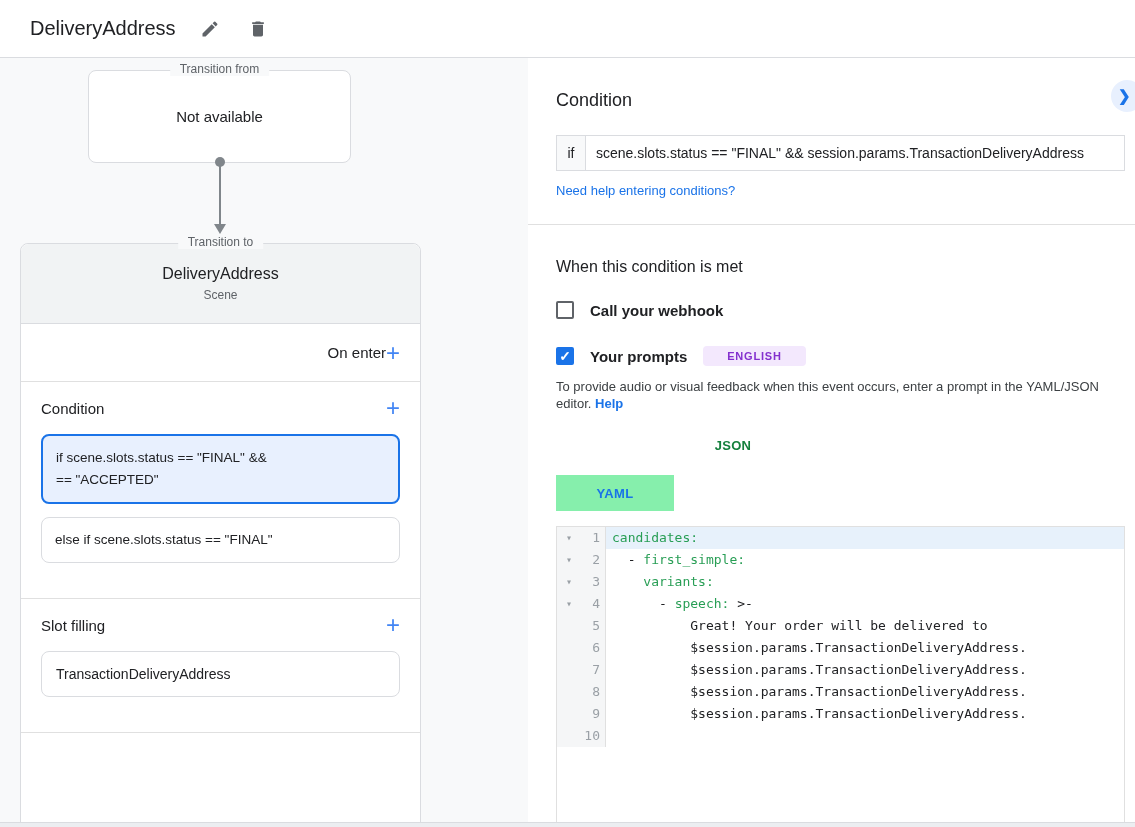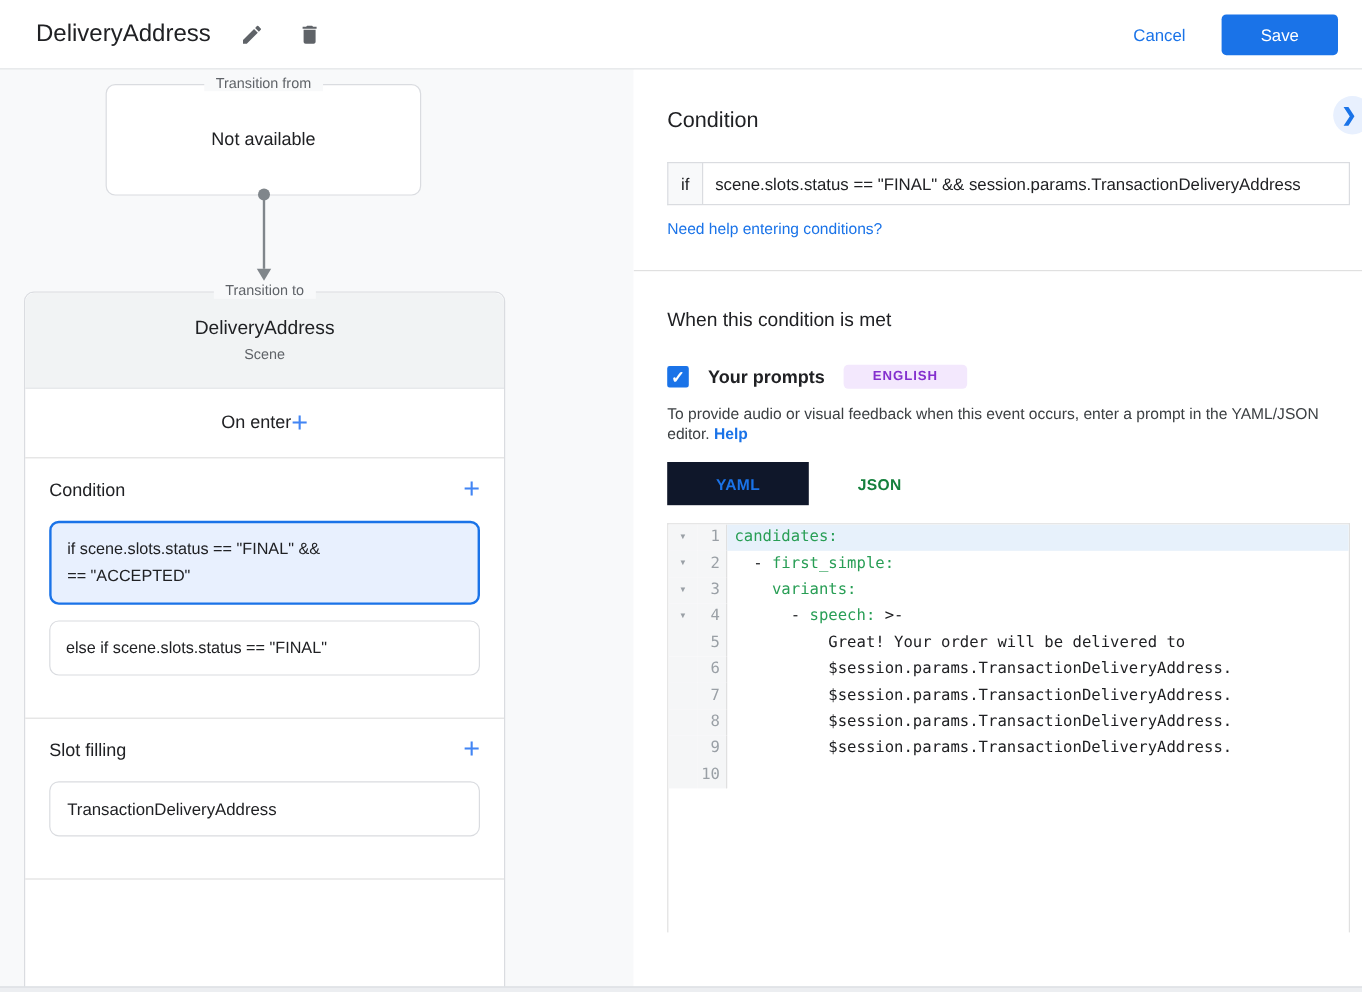--- a/index.html
+++ b/index.html
@@ -35,21 +35,21 @@
   .connector-arrow { position:absolute; left:214px; top:166px; width:0; height:0;
                      border-left:6px solid transparent; border-right:6px solid transparent; border-top:10px solid #80868b; }
 
   
   .scene-card { position:absolute; left:20px; top:185px; width:401px; height:640px; background:#fff;
                 border:1px solid #dadce0; border-radius:8px; }
   .scene-head { background:#f1f3f4; border-bottom:1px solid #dadce0; border-radius:8px 8px 0 0;
                 height:80px; display:flex; flex-direction:column; align-items:center; justify-content:center; gap:5px; }
   .scene-title { font-size:16px; color:#202124; }
   .scene-sub { font-size:12px; color:#5f6368; }
-  .sec-row { display:flex; align-items:center; justify-content:center; height:58px; padding:0 20px;
+  .sec-row { display:flex; align-items:center; justify-content:flex-end; height:58px; padding:0 20px;
              border-bottom:1px solid #e0e0e0; }
   .sec-label { font-size:15px; color:#202124; }
   .plus-btn { background:none; border:none; color:#4285f4; font-size:24px; font-weight:300; cursor:pointer;
               line-height:20px; font-family:inherit; }
   .sec-block { border-bottom:1px solid #e0e0e0; padding-bottom:22px; }
   .sec-head { display:flex; align-items:center; justify-content:space-between; height:52px; padding:0 20px; }
   .cond-box { margin:0 20px 13px 20px; background:#fff; border:1px solid #dadce0; border-radius:8px;
               padding:11px 13px; font-size:13.5px; line-height:22px; color:#202124; cursor:pointer; }
   .cond-box.selected { background:#e8f0fe; border:2px solid #1a73e8; }
   .cond-box div { white-space:nowrap; overflow:hidden; }
@@ -78,21 +78,21 @@
                       display:flex; align-items:center; justify-content:center; }
   .check-label { font-size:15px; font-weight:700; color:#202124; }
   .lang-badge { background:#f3e8fd; color:#8430ce; font-size:11px; font-weight:700; letter-spacing:.8px;
                 padding:4px 24px; border-radius:4px; }
   .note { margin-top:12px; font-size:13px; line-height:17px; color:#3c4043; max-width:558px; }
   .note a { color:#1a73e8; text-decoration:none; cursor:pointer;font-weight:bold; }
 
   .tabs { margin-top:15px; display:flex; }
   .tab { width:118px; height:36px; border:none; background:none; font-family:inherit; font-size:13px;
          font-weight:700; letter-spacing:.3px; color:#15803d; cursor:pointer; }
-  .tab.active { background:#0f172a; color:#1a73e8; }
+  .tab.active { background:#86efac; color:#1a73e8;margin-top:48px; }
 
   
   .editor { margin-top:15px; width:569px; height:341px; border:1px solid #e0e0e0; border-bottom:none;
             background:#fff; font-family:"DejaVu Sans Mono","Liberation Mono",monospace; font-size:13px; overflow:hidden; }
   .code-line { display:flex; height:22px; line-height:22px; }
   .fold-cell { width:24px; flex:none; background:#f5f6f7; color:#9aa0a6; font-size:10px; text-align:center; cursor:pointer; }
   .num-cell { width:25px; flex:none; background:#f5f6f7; color:#9aa0a6; text-align:right; padding-right:5px;
               border-right:1px solid #e0e0e0; }
   .code-cell { flex:1; white-space:pre; padding-left:6px; color:#202124; overflow:hidden; }
   .code-line.active .code-cell { background:#e7f1fb; }
@@ -116,24 +116,20 @@
       </span>
     </button>
     <button class="icon-btn">
       <span style="display:flex">
         <svg width="20" height="20" viewBox="0 0 24 24">
             <path d="M6 19c0 1.1.9 2 2 2h8c1.1 0 2-.9 2-2V7H6v12zM19 4h-3.5l-1-1h-5l-1 1H5v2h14V4z"></path>
           </svg>
       </span>
     </button>
   </div>
-  <div class="h-right">
-    <button class="cancel-btn">Cancel</button>
-    <button class="save-btn">Save</button>
-  </div>
 </div>
 
 <div class="main">
 
   <div class="canvas">
     <div class="tf-box">
       <span class="legend">Transition from</span>
       <span class="tf-content">Not available</span>
     </div>
     <div class="connector-dot"></div>
@@ -196,20 +192,24 @@
       <span class="if-label">if</span>
       <input class="if-input" type="text" value="scene.slots.status == &quot;FINAL&quot; &amp;&amp; session.params.TransactionDeliveryAddress" style="">
     </div>
 
     <a class="help-link">Need help entering conditions?</a>
 
     <div class="divider"></div>
 
     <h3>When this condition is met</h3>
 
+    <label class="check-row first">
+      <span class="checkbox" id="webhook-box"></span>
+      <span class="check-label">Call your webhook</span>
+    </label>
 
     <label class="check-row second">
       <span class="checkbox checked" id="prompts-box">✓</span>
       <span class="check-label">Your prompts</span>
       <span class="lang-badge">ENGLISH</span>
     </label>
 
     <p class="note">
       <span>To provide audio or visual feedback when this event occurs, enter a prompt in the YAML/JSON editor.</span>
       <a>Help</a>

